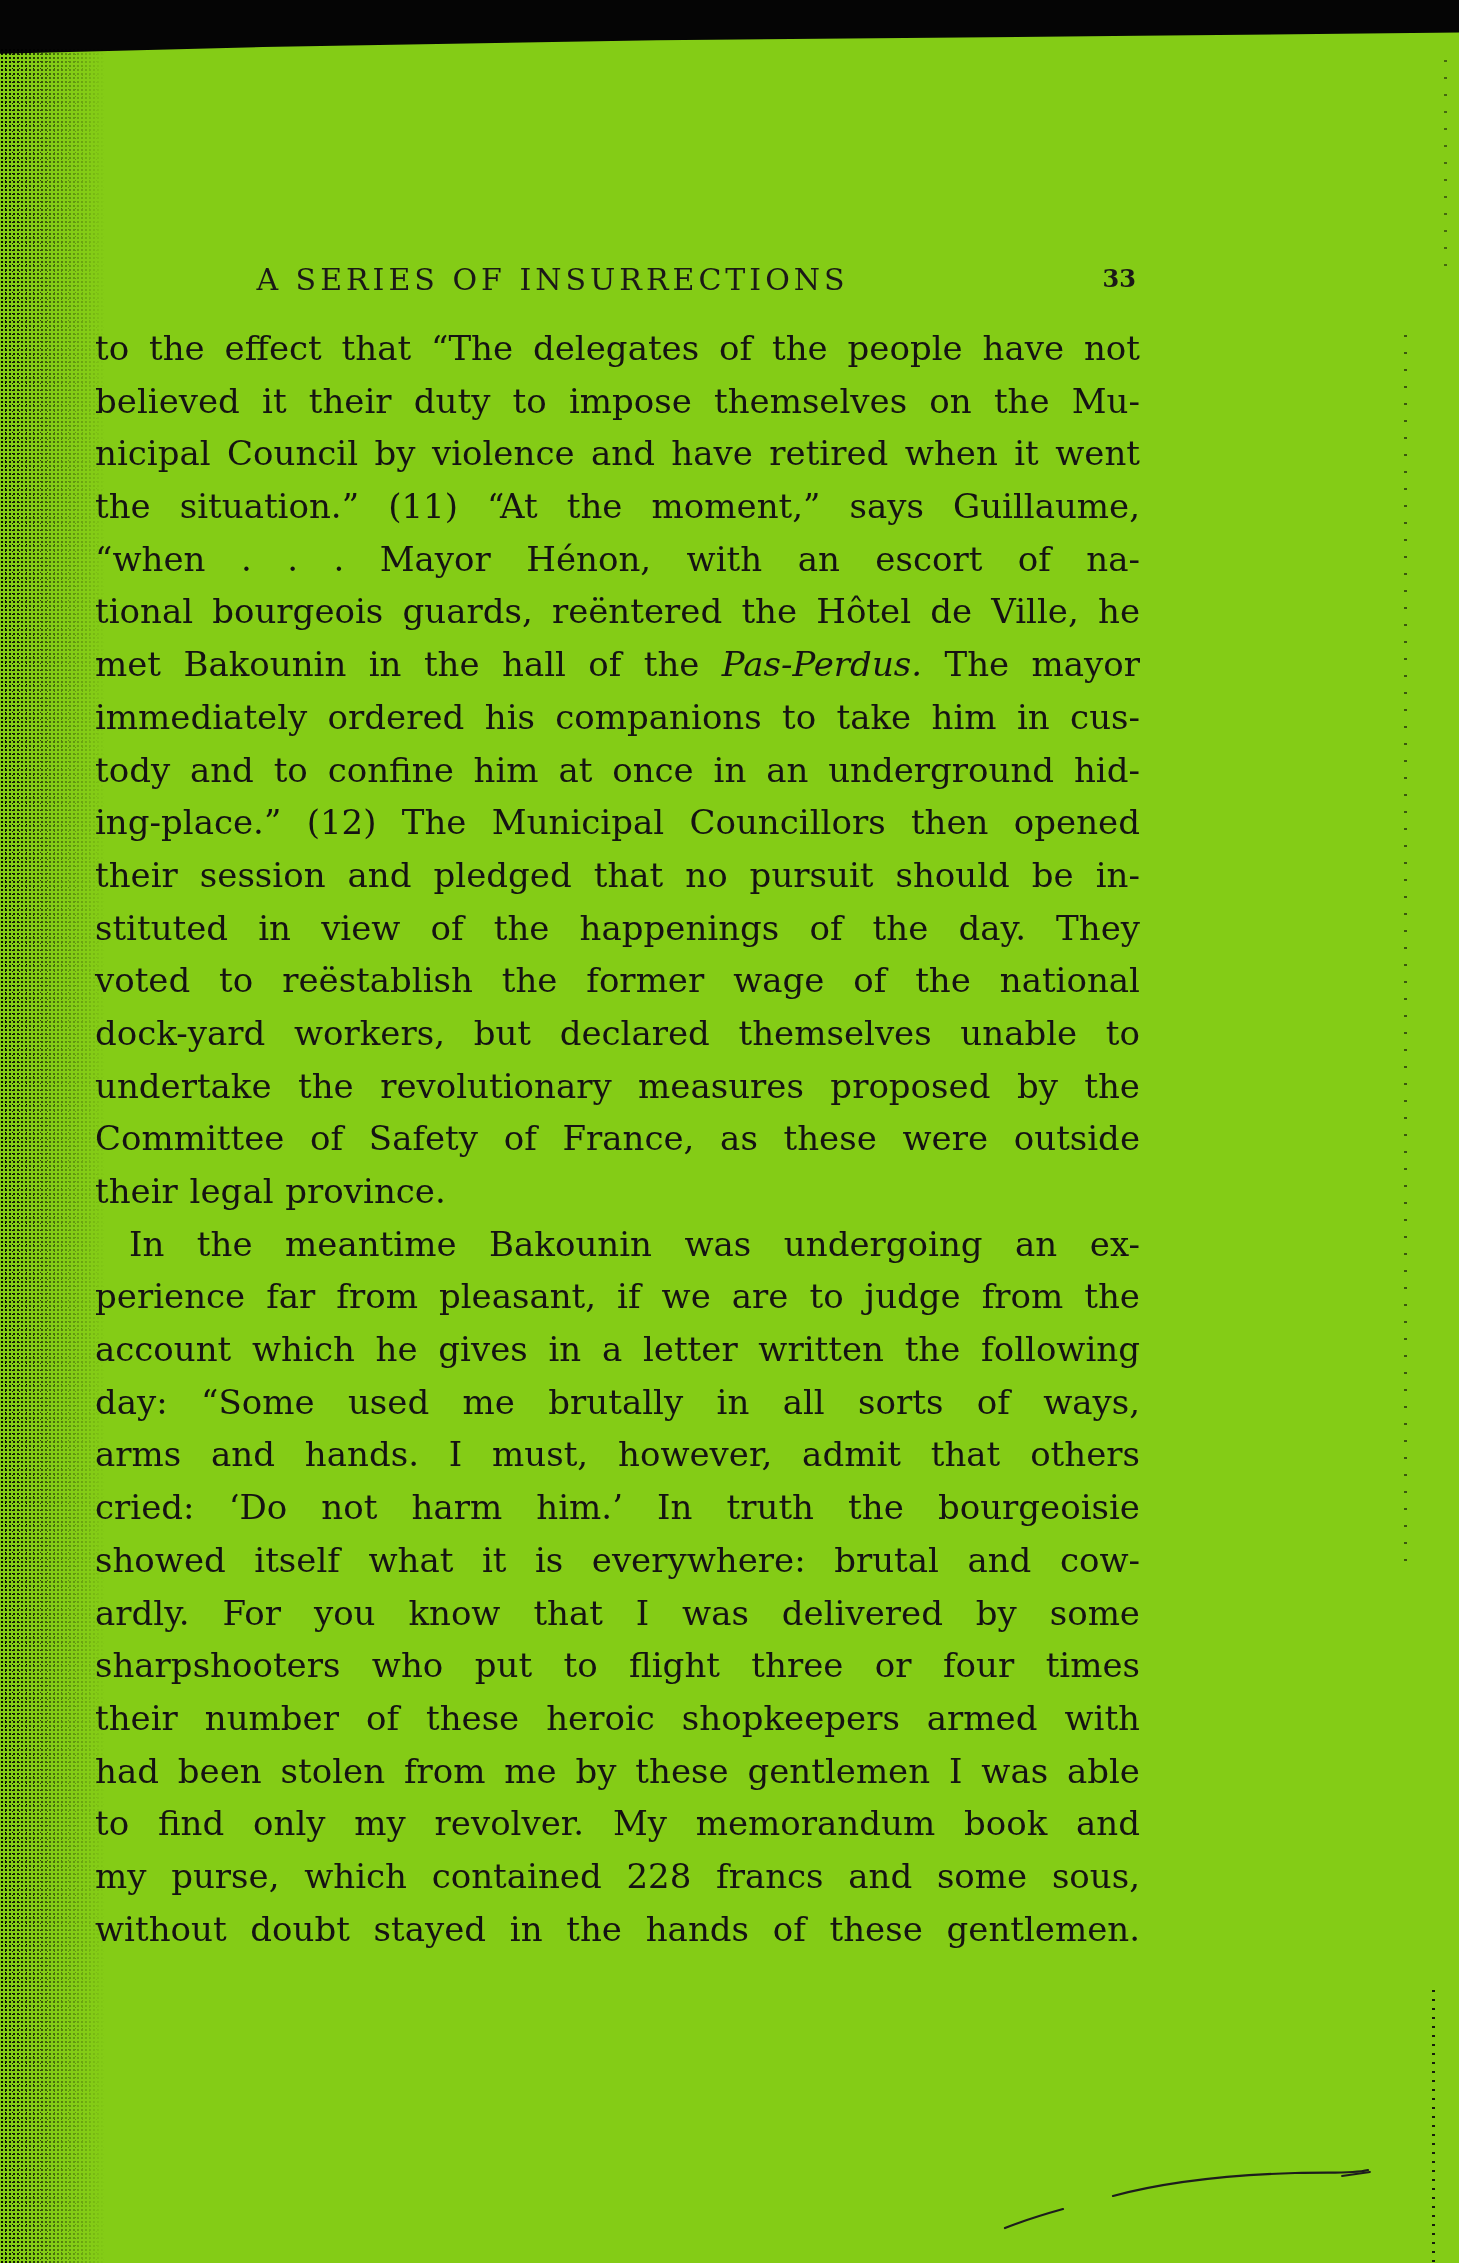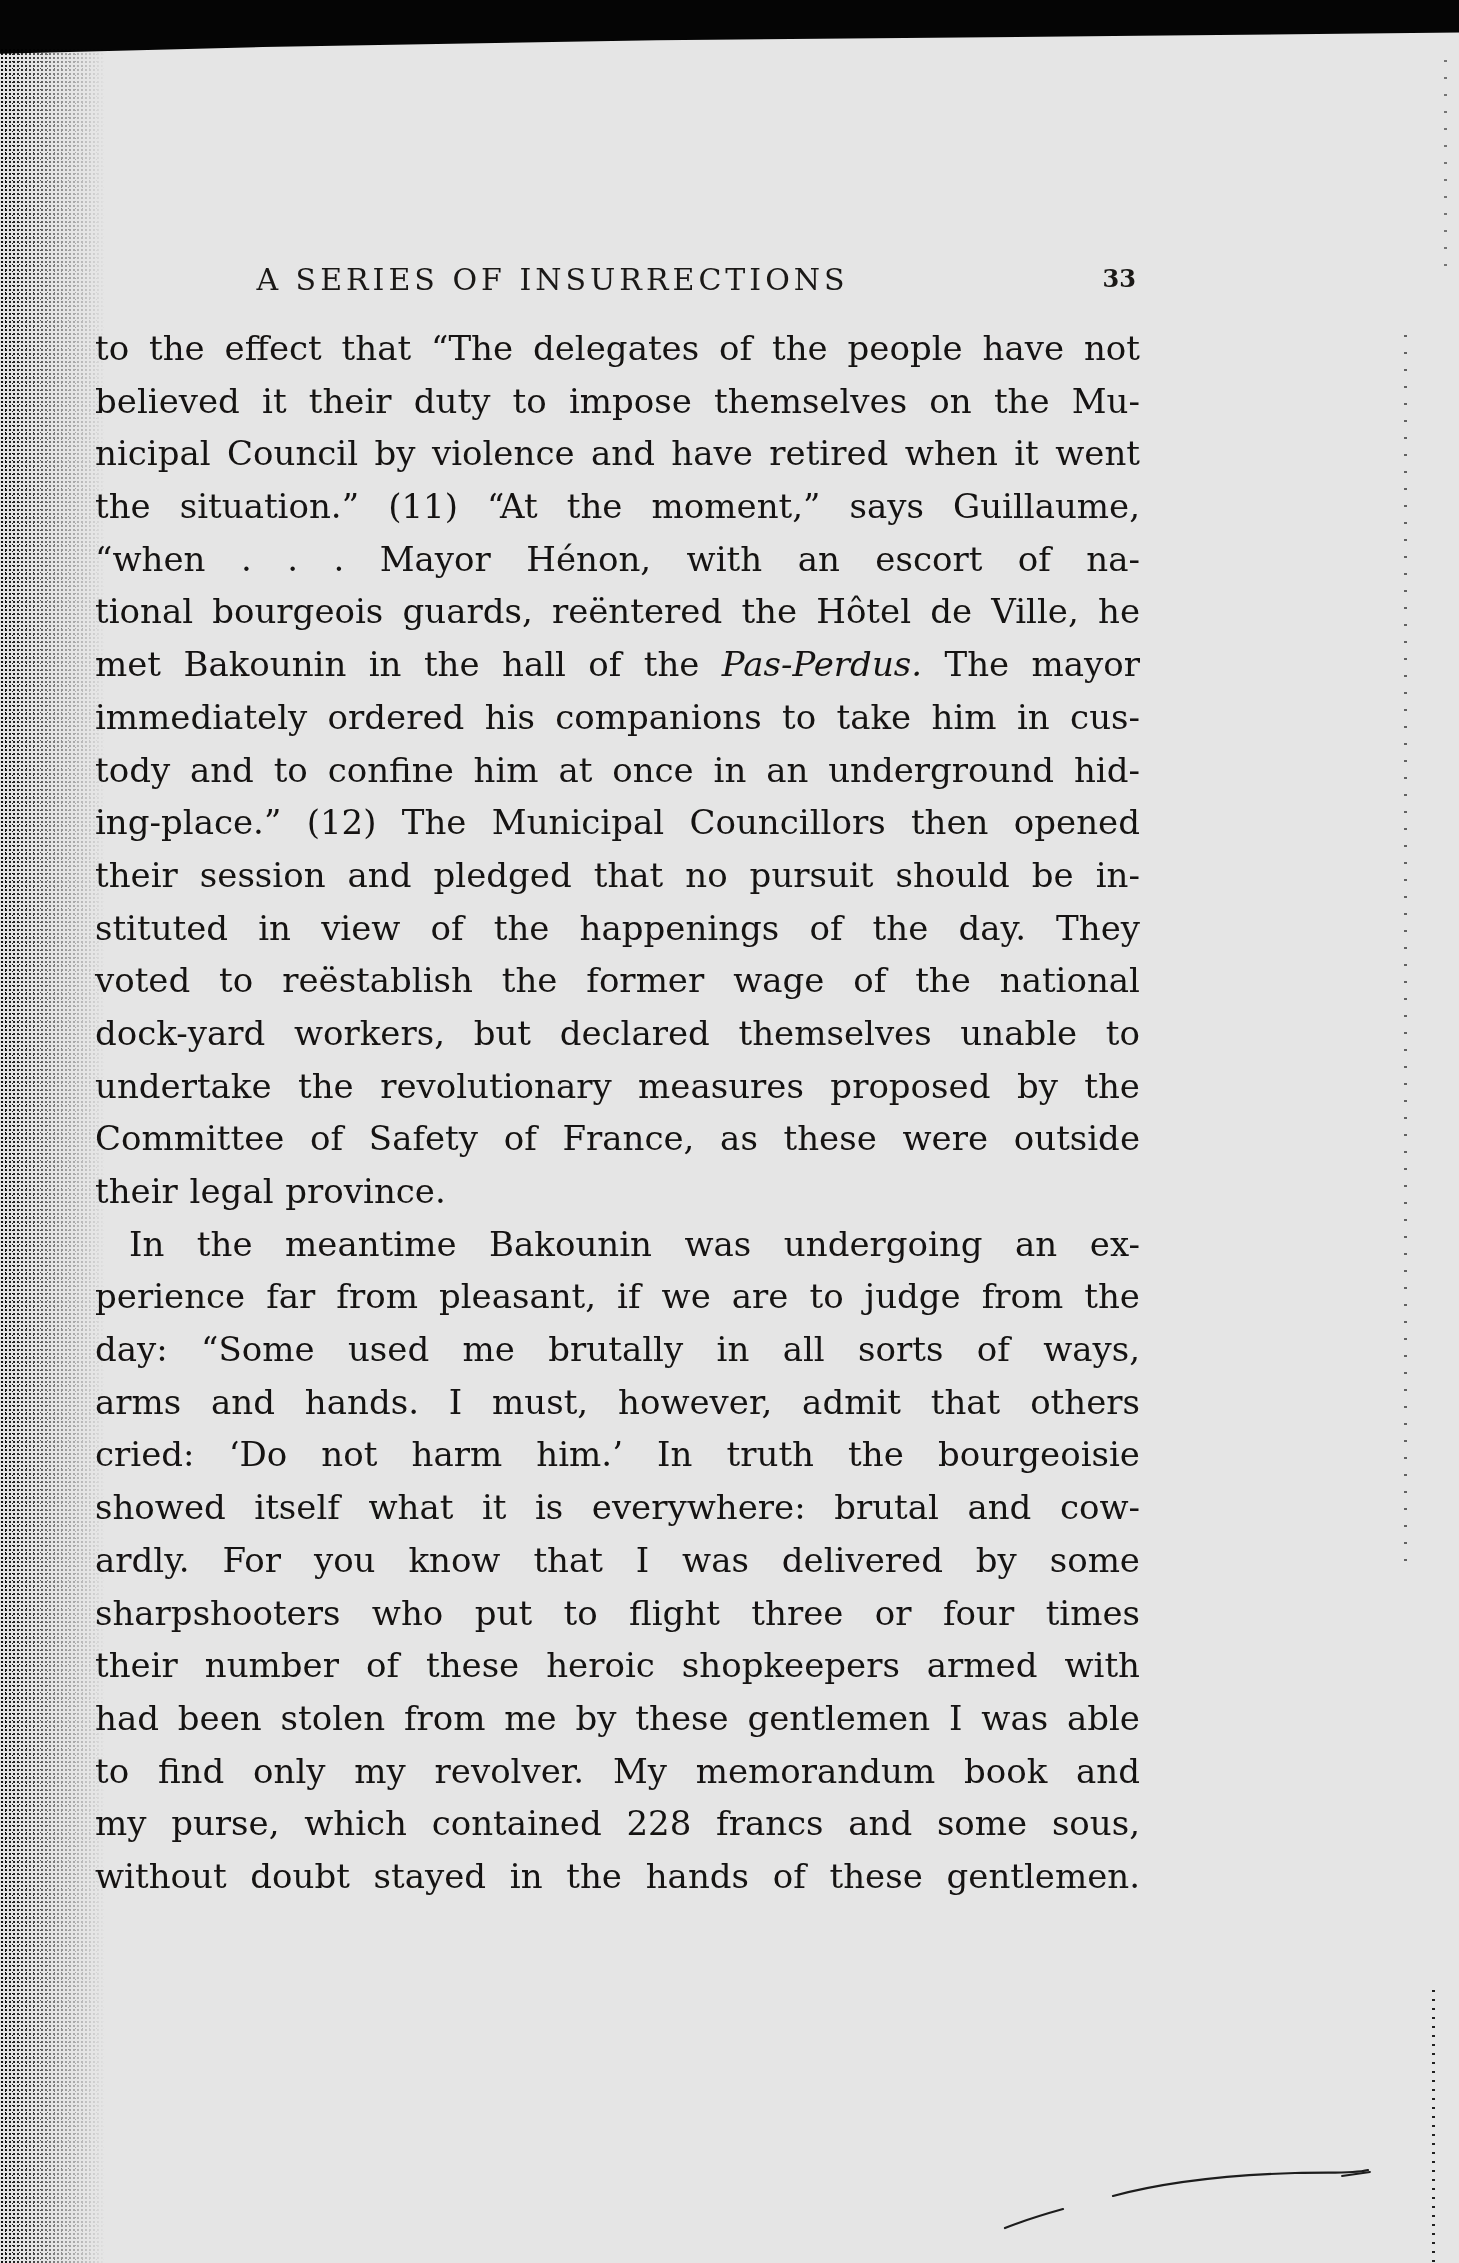--- a/index.html
+++ b/index.html
@@ -7,21 +7,21 @@
     padding: 0;
     width: 1459px;
     height: 2263px;
     background: #fdfdfb;
     overflow: hidden;
   }
   .page {
     position: relative;
     width: 1459px;
     height: 2263px;
-    background: #e5e5e5;
+    background: #84cc16;
     font-family: "DejaVu Serif", "Liberation Serif", serif;
     color: #151312;
   }
   
   .scan-bar {
     position: absolute;
     top: 0; left: 0;
     width: 100%;
     height: 56px;
     background: #050505;
@@ -132,20 +132,21 @@
     <div class="line">ing-place.” (12) The Municipal Councillors then opened</div>
     <div class="line">their session and pledged that no pursuit should be in-</div>
     <div class="line">stituted in view of the happenings of the day. They</div>
     <div class="line">voted to reëstablish the former wage of the national</div>
     <div class="line">dock-yard workers, but declared themselves unable to</div>
     <div class="line">undertake the revolutionary measures proposed by the</div>
     <div class="line">Committee of Safety of France, as these were outside</div>
     <div class="line no-just">their legal province.</div>
     <div class="line indent">In the meantime Bakounin was undergoing an ex-</div>
     <div class="line">perience far from pleasant, if we are to judge from the</div>
+    <div class="line">account which he gives in a letter written the following</div>
     <div class="line">day: “Some used me brutally in all sorts of ways,</div>
     <div class="line">arms and hands. I must, however, admit that others</div>
     <div class="line">cried: ‘Do not harm him.’ In truth the bourgeoisie</div>
     <div class="line">showed itself what it is everywhere: brutal and cow-</div>
     <div class="line">ardly. For you know that I was delivered by some</div>
     <div class="line">sharpshooters who put to flight three or four times</div>
     <div class="line">their number of these heroic shopkeepers armed with</div>
     <div class="line">had been stolen from me by these gentlemen I was able</div>
     <div class="line">to find only my revolver. My memorandum book and</div>
     <div class="line">my purse, which contained 228 francs and some sous,</div>

